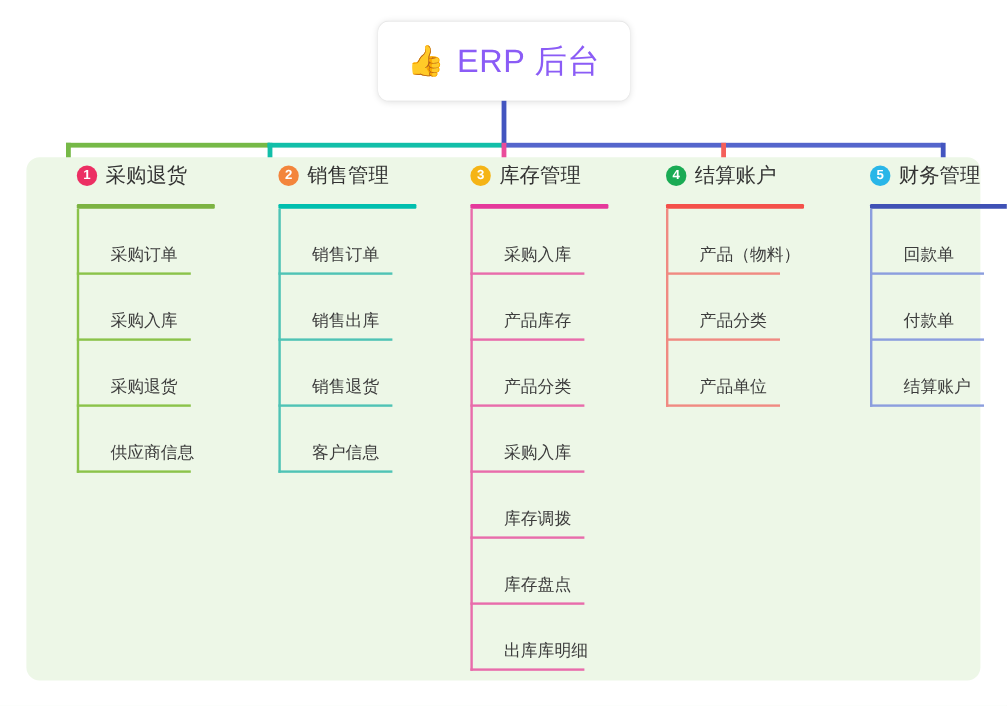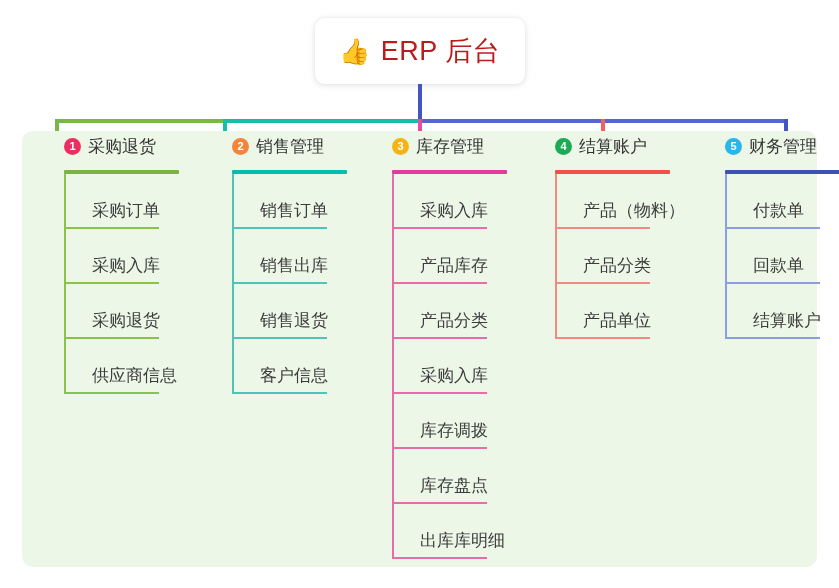--- a/index.html
+++ b/index.html
@@ -42,21 +42,21 @@
     gap: 10px;
     white-space: nowrap;
   }
   .title-emoji {
     font-size: 25px;
     line-height: 1;
     color: #f4b63f;
   }
   .title-text {
     font-size: 27px;
-    color: #b91c1c;
+    color: #8b5cf6;
     letter-spacing: 0.5px;
   }
 
   
   .conn {
     position: absolute;
   }
   .v-stem {           
     left: 418px;
     top: 84px;
@@ -143,21 +143,21 @@
   }
   .leaf {
     position: relative;
     height: 55px;
     box-sizing: border-box;
   }
   .leaf-label {
     position: absolute;
     left: 28px;
     bottom: 7px;
-    font-size: 17px;
+    font-size: 14px;
     color: #3c3c3c;
     white-space: nowrap;
   }
   .leaf-rule {
     position: absolute;
     left: 0;
     bottom: 0;
     height: 2px;
     width: 95px;
   }
@@ -306,28 +306,28 @@
       </div>
     <div class="column col-5">
         <div class="col-head">
           <span class="badge" style="background: rgb(41, 182, 232);">5</span>
           <span class="col-title">财务管理</span>
         </div>
         <div class="head-rule" style="background: rgb(63, 81, 181);"></div>
         <div class="leaves">
           <div class="spine" style="background: rgb(140, 158, 222); height: 165px;"></div>
           <div class="leaf">
+            <span class="leaf-label">回款单</span>
+            <div class="leaf-rule" style="background: rgb(140, 158, 222);"></div>
+          </div>
+          <div class="leaf">
             <span class="leaf-label">付款单</span>
             <div class="leaf-rule" style="background: rgb(140, 158, 222);"></div>
           </div>
           <div class="leaf">
-            <span class="leaf-label">回款单</span>
-            <div class="leaf-rule" style="background: rgb(140, 158, 222);"></div>
-          </div>
-          <div class="leaf">
             <span class="leaf-label">结算账户</span>
             <div class="leaf-rule" style="background: rgb(140, 158, 222);"></div>
           </div>
         </div>
       </div>
   </div>
 
 </div>
 
 </body></html>

